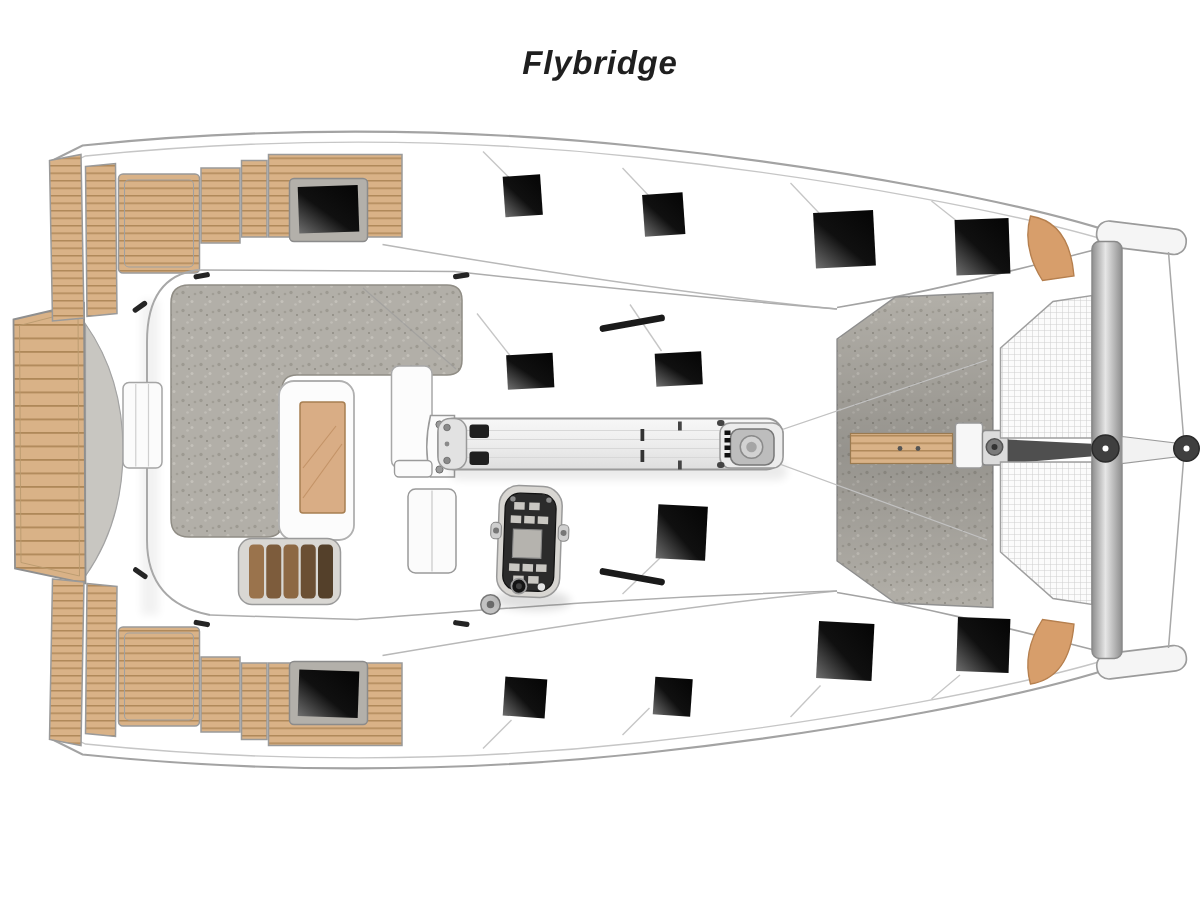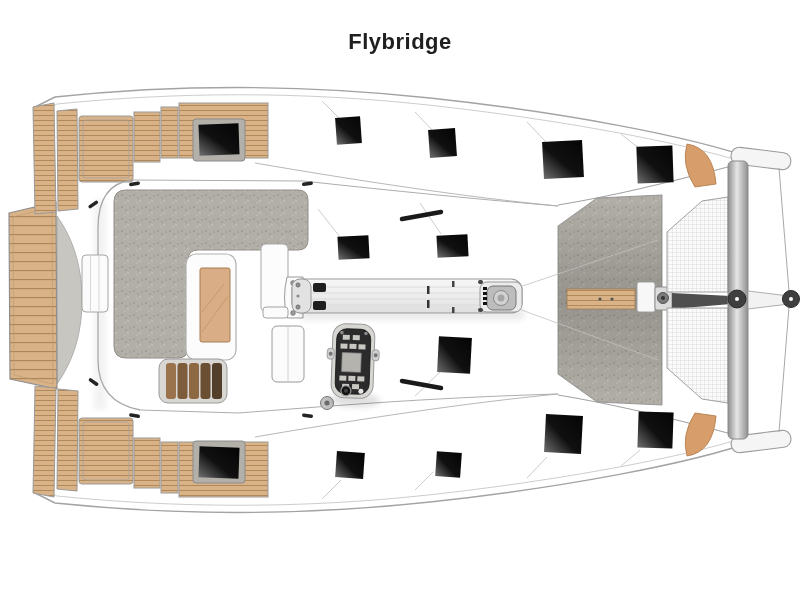--- a/index.html
+++ b/index.html
@@ -1,17 +1,17 @@
 <!DOCTYPE html>
 <html style="--title: #1f1f1f; --outline: #a3a3a3; --line_light: #c6c6c6; --teak: #d9b287; --teak_line: #ab8455; --teak_frame: #9a9a9a; --upholstery: #b2afa8; --upholstery_dot: #9d9a92; --transom: #c8c6c1; --hatch: #050505; --hatch_hl: #6e6e6e; --net_line: #cfcfcf; --beam: #8e8e8e; --beam_hl: #e6e6e6; --orange: #d79e6b; --console: #2b2b2b; --console_btn: #c9c7c2; --table: #d9ad85; --table_line: #c49468; --bench_a: #9a734c; --bench_b: #6b4f33; --steel: #4f4f4f;"><head>
 <meta charset="utf-8">
 <style>
   html,body{margin:0;padding:0;background:#ffffff;}
   .stage{position:relative;width:800px;height:600px;background:#ffffff;overflow:hidden;
-         font-family:"Liberation Sans", sans-serif;}
+         font-family:"Liberation Sans", sans-serif;font-style:italic;}
   svg{display:block}
   .title-text{font-family:"Liberation Sans","DejaVu Sans",sans-serif;font-weight:bold;
               font-size:22px;letter-spacing:0.5px;fill:var(--title,#1f1f1f);}
 </style>
 </head>
 <body style="background: rgb(255, 255, 255);">
 
 <div class="stage">
 <svg width="800" height="600" viewBox="0 0 800 600">
 <defs>

